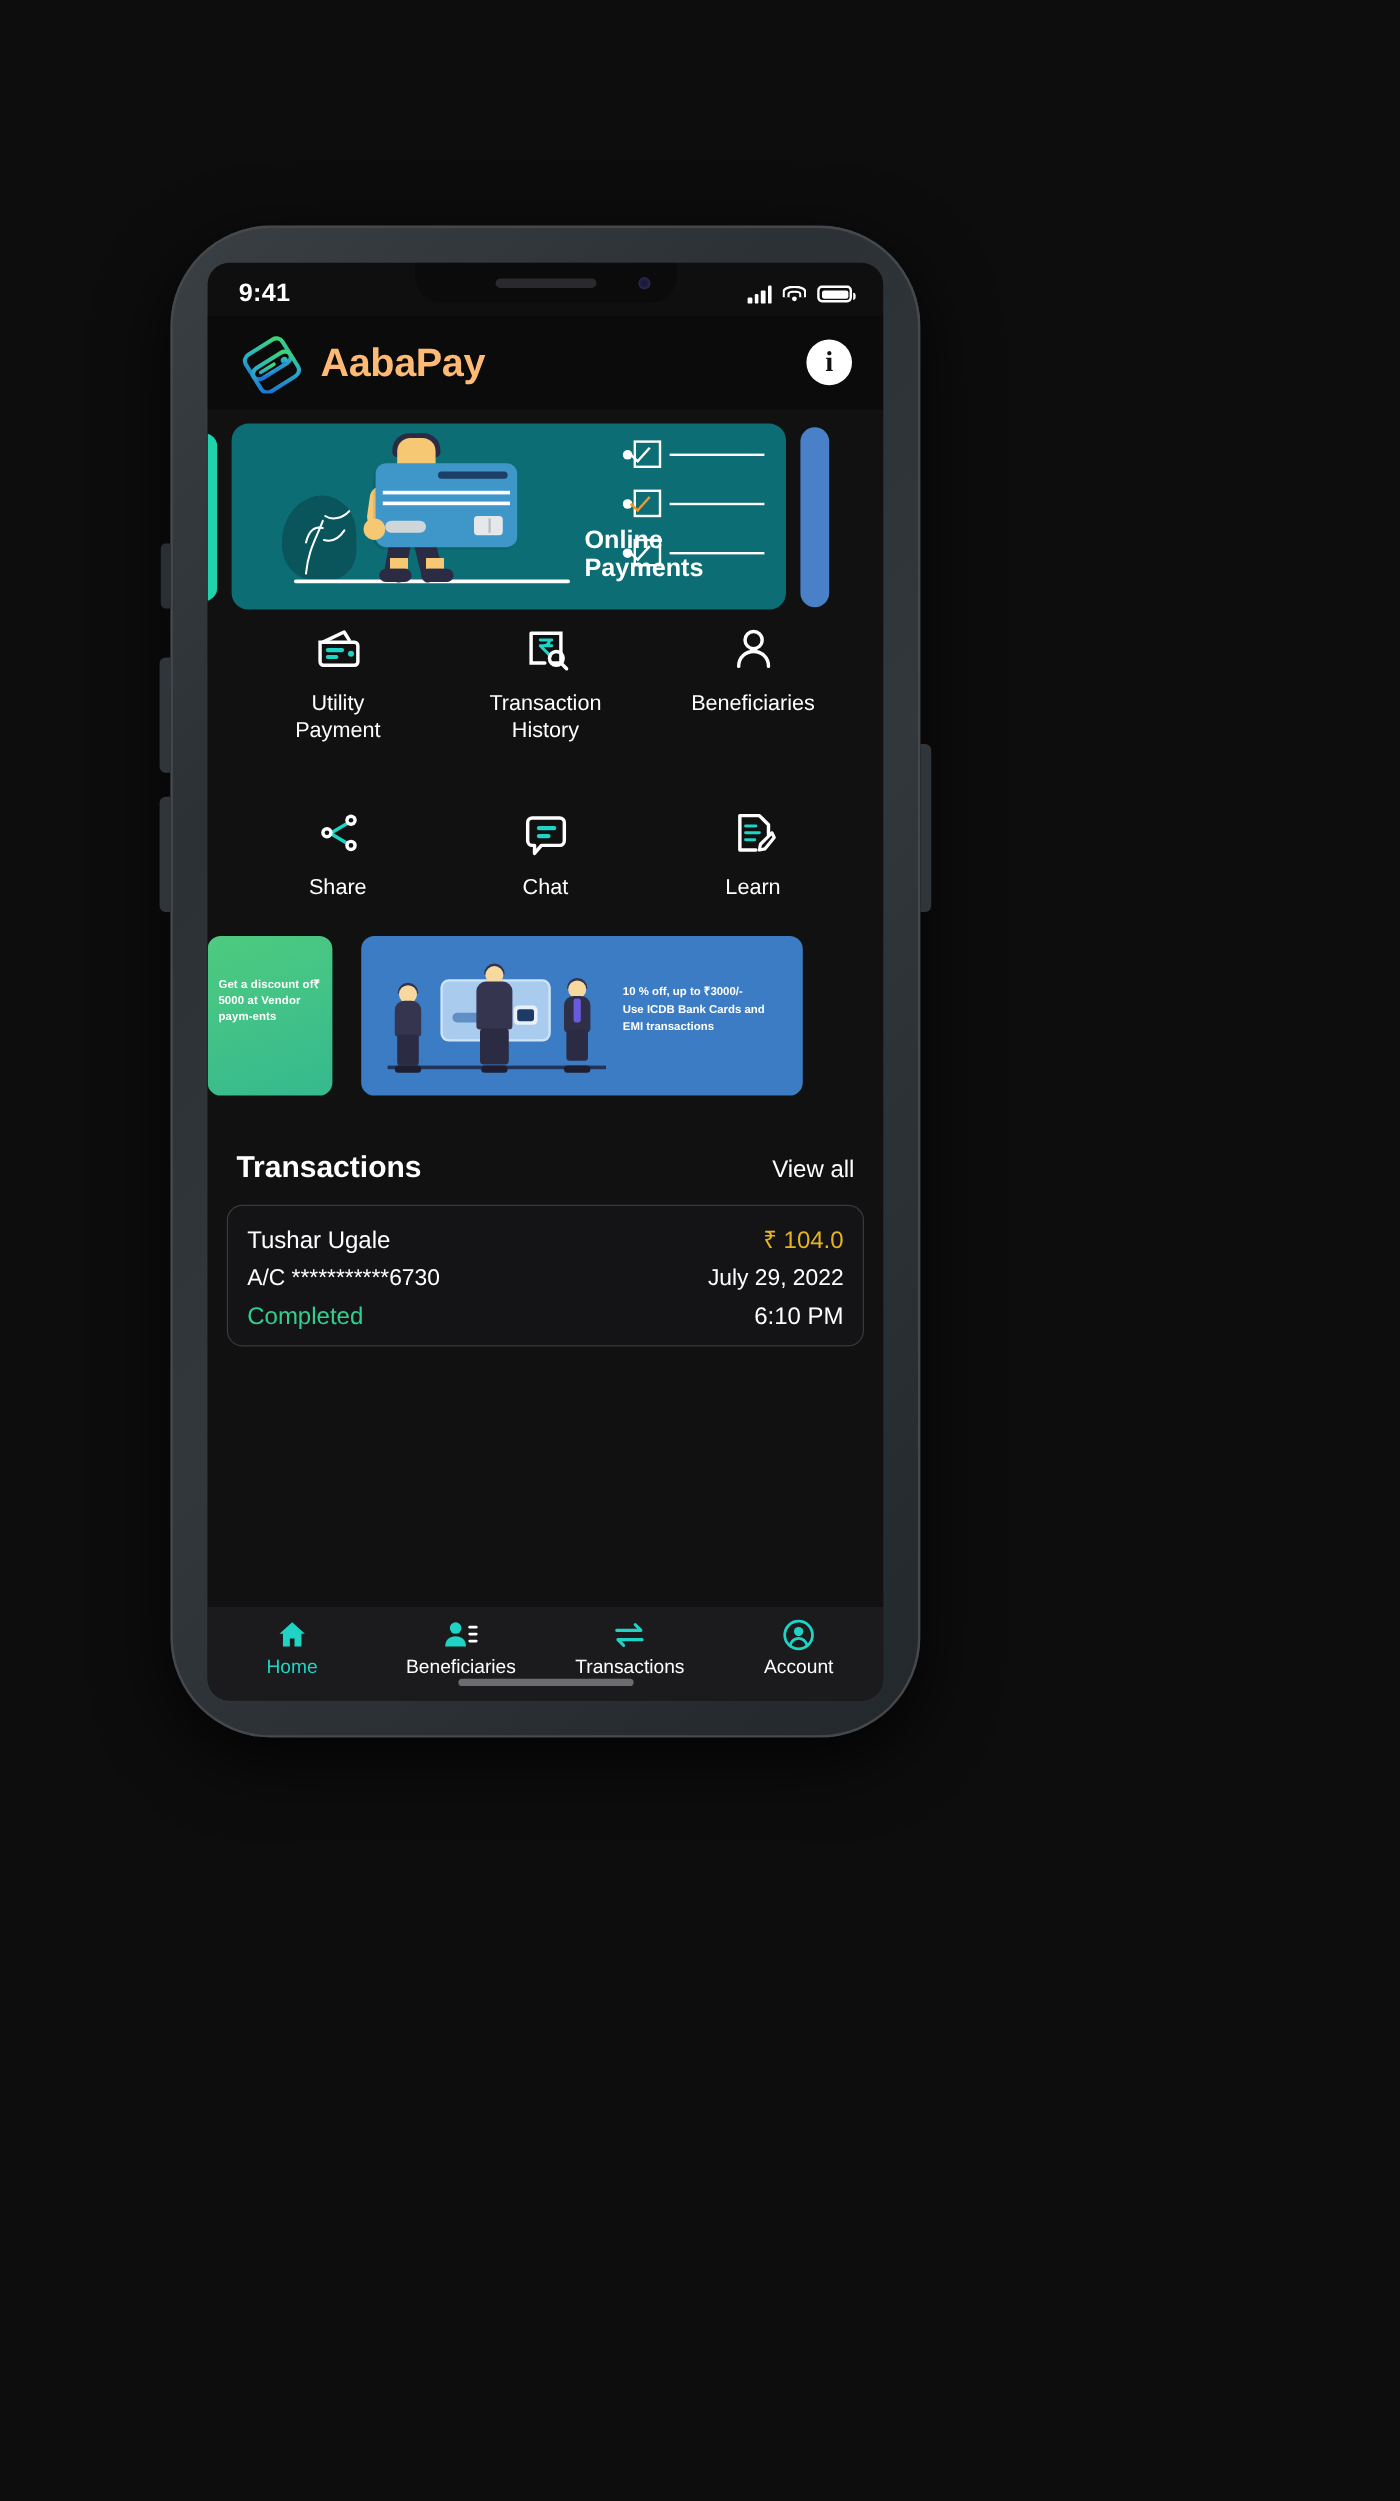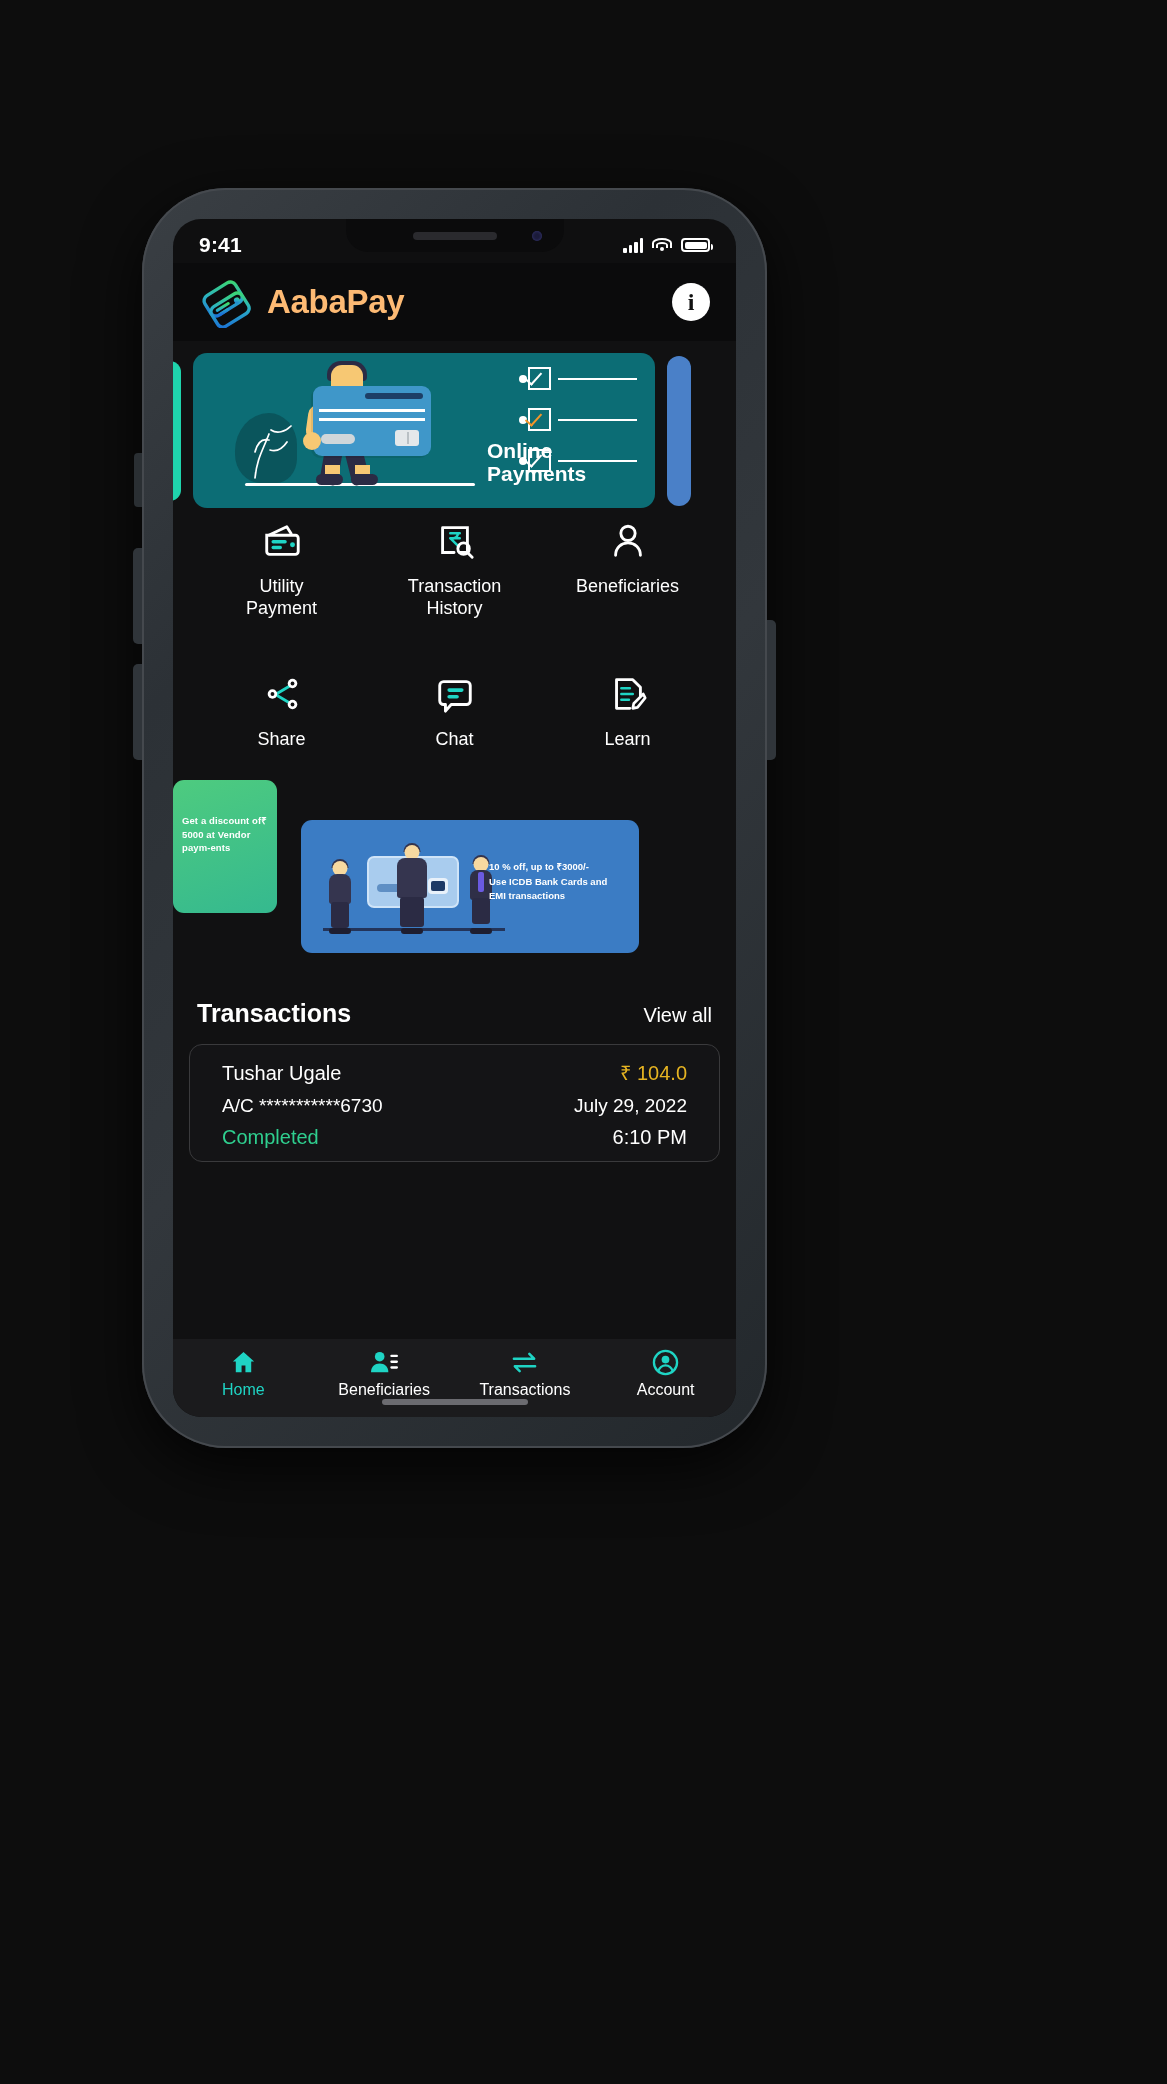--- a/index.html
+++ b/index.html
@@ -24,21 +24,21 @@
     width:8px; height:54px; border-radius:4px 0 0 4px;
     background:#2a2f33;
   }
   .btn-vol-up{ position:absolute; left:-9px; top:360px; width:9px; height:96px; border-radius:5px 0 0 5px; background:#30353a;}
   .btn-vol-dn{ position:absolute; left:-9px; top:476px; width:9px; height:96px; border-radius:5px 0 0 5px; background:#30353a;}
   .btn-pwr{ position:absolute; right:-9px; top:432px; width:9px; height:140px; border-radius:0 5px 5px 0; background:#30353a;}
 
   .screen{
     position:absolute; left:31px; top:31px;
     width:563px; height:1198px;
-    border-radius:28px; overflow:hidden;
+    border-radius:18px; overflow:hidden;
     background:#0f0f10;
   }
 
   
   .notch{
     position:absolute; left:50%; transform:translateX(-50%); top:0;
     width:218px; height:33px; background:#0b0b0c;
     border-radius:0 0 22px 22px; z-index:40;
   }
   .notch .speaker{
@@ -151,21 +151,21 @@
   .grid{ display:grid; grid-template-columns:repeat(3,1fr); row-gap:52px; padding:34px 22px 0;}
   .gcell{ display:flex;flex-direction:column;align-items:center;gap:12px;}
   .gicon{ width:44px;height:44px;display:flex;align-items:center;justify-content:center;}
   .glabel{ color:#fff;font-size:18px;text-align:center;line-height:1.24;}
 
   
   .promos{ display:flex; gap:24px; padding:30px 0 12px 0; margin-left:0;text-decoration:underline;}
   .promo{ border-radius:11px; overflow:hidden; position:relative; flex:0 0 auto; height:133px;}
   .promo.green{ width:104px; background:linear-gradient(160deg,#4ecb7f 0%,#35b98f 100%); margin-left:0;}
   .promo.green .ptxt{ position:absolute; left:9px; top:34px; color:#fff; font-size:9.5px; font-weight:700; line-height:1.45; width:88px; letter-spacing:.1px;}
-  .promo.blue{ width:338px; background:#3b7cc4;margin-top:40px;}
+  .promo.blue{ width:368px; background:#3b7cc4;}
   .promo.blue .ptxt{ position:absolute; right:10px; top:40px; color:#fff; font-size:9.5px; font-weight:700; line-height:1.55; width:140px;}
   .promo.orange{ width:120px; background:linear-gradient(150deg,#f5c341 0%,#ef8c22 100%);}
   .promo.orange .o1{position:absolute;left:12px;top:32px;color:#2b2b44;font-size:8px;font-weight:700;letter-spacing:.2px;white-space:nowrap;}
   .promo.orange .o2{position:absolute;left:12px;top:46px;color:#fff;font-size:20px;font-weight:700;white-space:nowrap;}
   .promo.orange .o3{position:absolute;left:12px;top:70px;color:#fff;font-size:11px;font-weight:700;white-space:nowrap;}
   .promo.orange .o4{position:absolute;left:12px;top:88px;color:#2b2b44;font-size:7.5px;font-weight:700;white-space:nowrap;}
 
   .bscene{position:absolute;left:0;top:0;width:230px;height:133px;}
   .bground{position:absolute;left:22px;bottom:22px;width:182px;height:3px;background:#23345a;}
   .bcard{position:absolute;left:66px;top:36px;width:92px;height:52px;border-radius:7px;background:#a9ccee;border:2px solid #cfe4f8;}
@@ -185,21 +185,21 @@
   .fig3{left:164px;height:74px;width:32px;}
   .fig3 .b{background:#2f2f47;}
   .tie{position:absolute;left:50%;transform:translateX(-50%);top:15px;width:6px;height:20px;background:#6a5ae0;border-radius:2px;}
 
   
   .tx-head{ display:flex;align-items:baseline;justify-content:space-between; padding:34px 24px 0;}
   .tx-title{ color:#fff;font-size:25px;font-weight:700;}
   .tx-viewall{ color:#fff;font-size:20px;}
   .tx-card{
     margin:16px 16px 0; border:1px solid #3a3a3c; border-radius:13px;
-    background:#141416; padding:14px 32px 12px;
+    background:#141416; padding:14px 16px 12px;
   }
   .tx-row{ display:flex;justify-content:space-between;align-items:baseline; margin-bottom:9px;}
   .tx-name{ color:#fff;font-size:20px;}
   .tx-amt{ color:#e6b422;font-size:20px;}
   .tx-acc{ color:#fff;font-size:19px;}
   .tx-date{ color:#fff;font-size:19px;}
   .tx-status{ color:#2fcf8f;font-size:20px;}
   .tx-time{ color:#fff;font-size:20px;}
 
   

